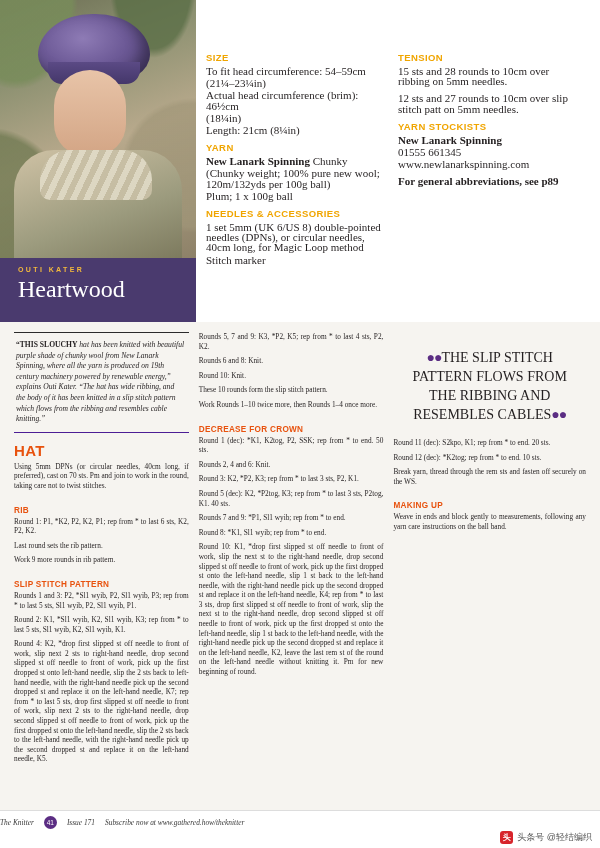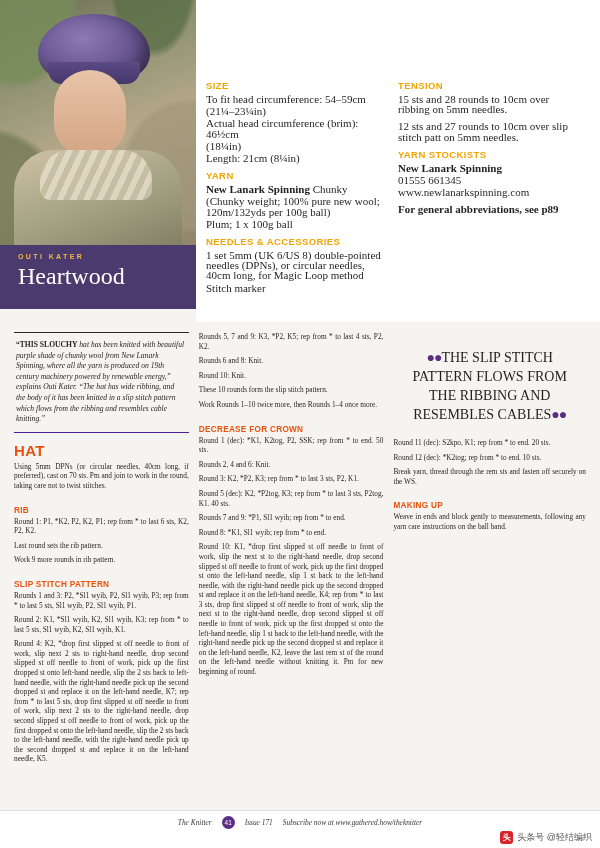--- a/index.html
+++ b/index.html
@@ -59,38 +59,38 @@
     border-radius: 40px 40px 0 0;
   }
   .photo .scarf {
     position:absolute; left:40px; top:150px; width:112px; height:50px;
     background: repeating-linear-gradient(115deg,#e2dcc8 0 6px,#c9c0a6 6px 12px);
     border-radius: 30px 30px 10px 10px;
     opacity:.9;
   }
   
   .caption-panel {
-    position:absolute; left:0; top:245px; width:196px; height:64px;
+    position:absolute; left:0; top:258px; width:196px; height:64px;
     background:#4a3a6e; color:#ffffff;
     padding: 6px 16px 0 18px;
   }
   .designer {
     font-family:"Liberation Sans", sans-serif;
     font-size:7px; letter-spacing:2.4px; color:#f3b93c; font-weight:bold;
     margin: 2px 0 0 0;
   }
   .pattern-title {
     font-family:"Liberation Serif", serif;
     font-size:24px; line-height:26px; margin-top:3px; font-weight:normal;
   }
   
   .info {
     position:absolute; left:196px; top:0; width:404px; height:322px;
     background:#ffffff;
-    padding: 80px 10px 0 10px;
+    padding: 52px 10px 0 10px;
   }
   .info-cols { display:flex; gap:14px; }
   .info-col { width:178px; }
   h3.sec {
     font-family:"Liberation Sans", sans-serif;
     color:#f0a500; font-size:9.5px; font-weight:bold; letter-spacing:.4px;
     margin: 0 0 3px 0; text-transform:uppercase;
   }
   .info p { margin: 0 0 7px 0; font-size:11px; line-height:10.2px; }
   .info p.tight { margin-bottom:2px; }
@@ -128,21 +128,21 @@
     font-family:"Liberation Serif", serif; color:#231f20;
     margin: 16px 0 14px 0; padding: 0 4px;
   }
   .dot { color:#5b2d83; letter-spacing:-1px; }
   
   .footer {
     position:absolute; left:0; bottom:0; width:600px; height:38px;
     background:#ffffff; border-top:1px solid #ddd;
   }
   .footer-inner {
-    display:flex; align-items:center; justify-content:center; gap:10px;
+    display:flex; align-items:center; gap:10px;
     height:22px; font-size:7.4px; font-style:italic; color:#3a3a3a;
   }
   .pagebadge {
     display:inline-block; width:13px; height:13px; border-radius:50%;
     background:#5b2d83; color:#fff; font-size:6.5px; font-style:normal;
     text-align:center; line-height:13px; font-family:"Liberation Sans",sans-serif;
   }
   .watermark {
     position:absolute; right:8px; bottom:4px;
     display:flex; align-items:center; gap:4px;

